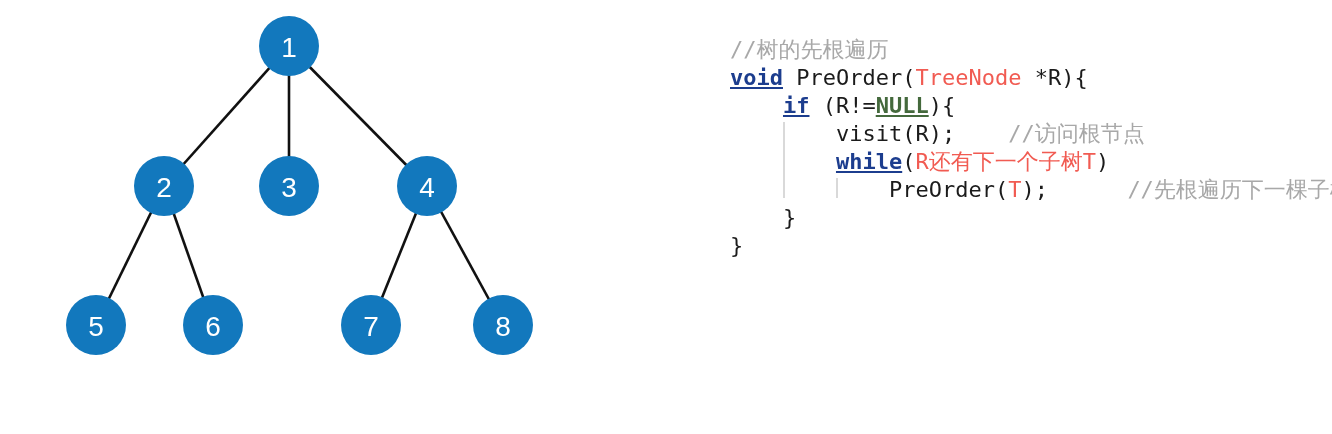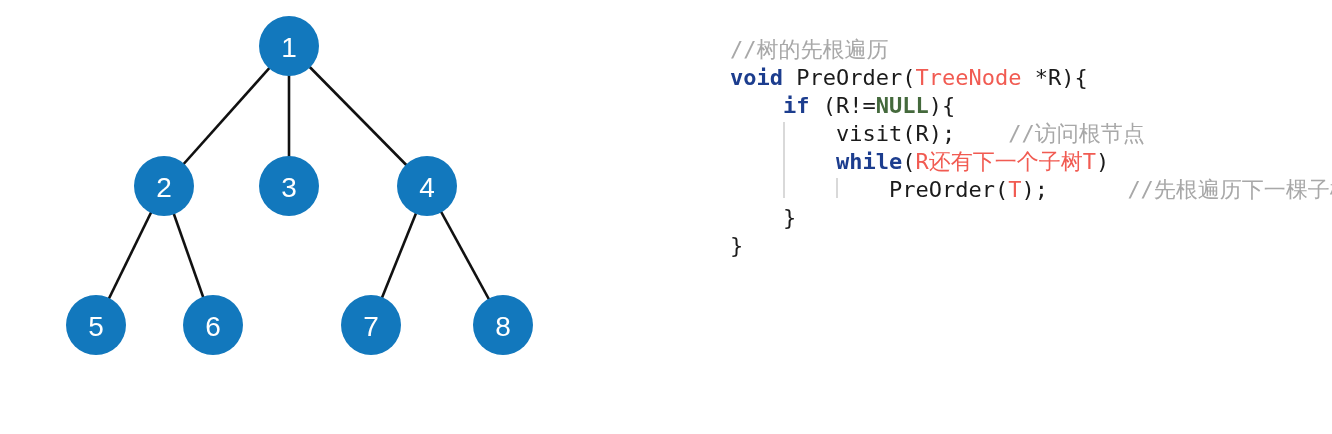--- a/index.html
+++ b/index.html
@@ -21,21 +21,21 @@
   .code{
     position:absolute;
     left:730px;top:36px;
     font-family:"DejaVu Sans Mono","Liberation Mono",monospace;
     font-size:22px;line-height:28px;
     white-space:pre;
     color:#1b1b1b;
   }
   .code-line{height:28px;position:relative;z-index:1;}
   .indent-guide{position:absolute;width:2px;z-index:0;}
-  .tok-keyword,.tok-null_kw{font-weight:bold;}
+  .tok-keyword,.tok-null_kw{font-weight:bold;text-decoration:underline;}
 </style>
 </head>
 <body>
 
 <div class="stage">
   <svg class="tree-svg" width="1332" height="434" viewBox="0 0 1332 434">
       <line x1="289" y1="46" x2="164" y2="186" stroke="#111111" stroke-width="2.6"></line>
       <line x1="289" y1="46" x2="289" y2="186" stroke="#111111" stroke-width="2.6"></line>
       <line x1="289" y1="46" x2="427" y2="186" stroke="#111111" stroke-width="2.6"></line>
       <line x1="164" y1="186" x2="96" y2="325" stroke="#111111" stroke-width="2.6"></line>

